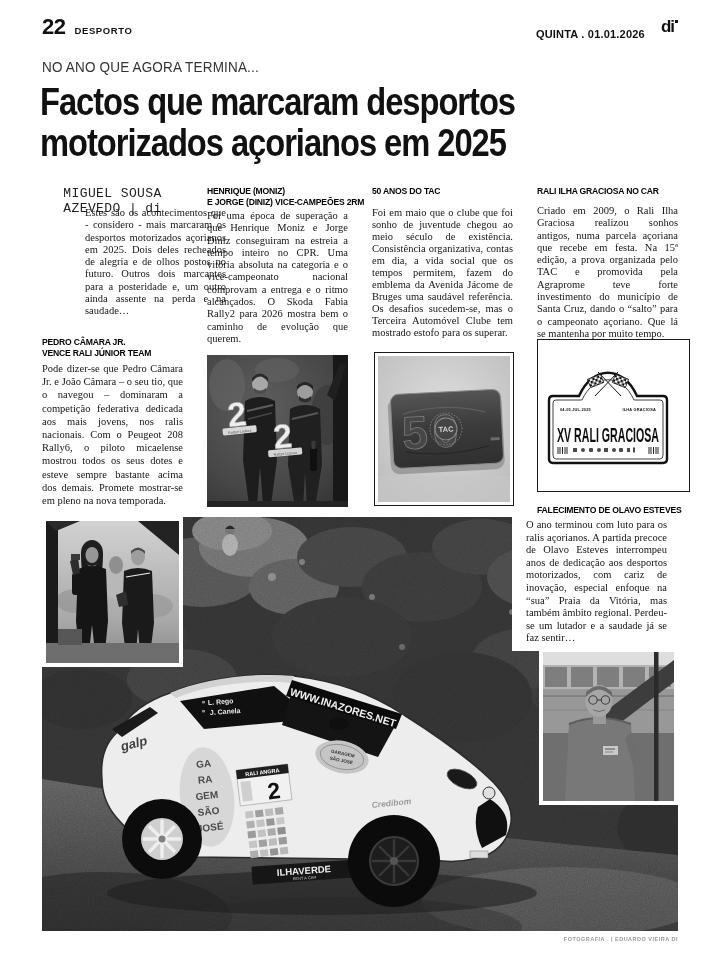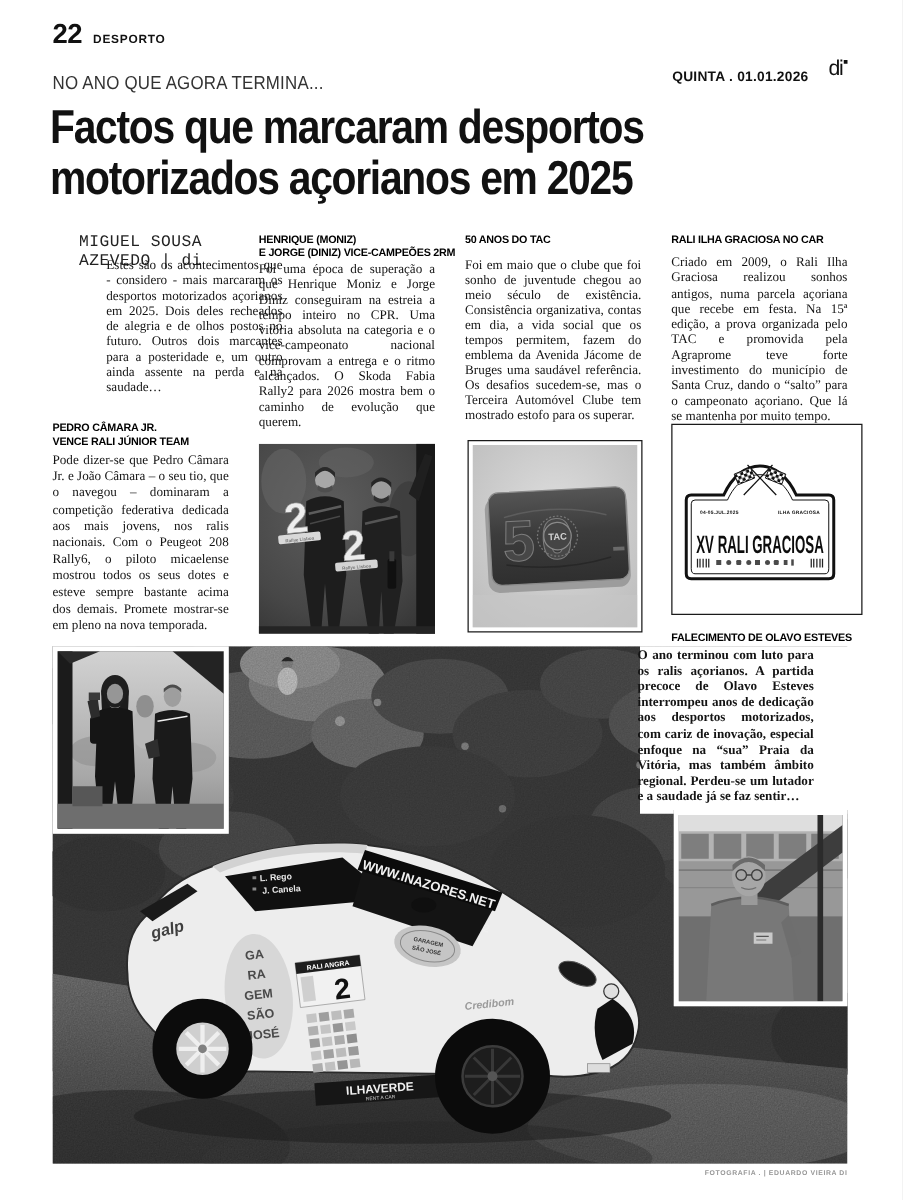--- a/index.html
+++ b/index.html
@@ -3,21 +3,21 @@
 <meta charset="utf-8">
 <style>
   html,body{margin:0;padding:0;background:#e9e9e9;}
   .page{position:relative;width:722px;height:960px;background:#ffffff;margin:0 auto;overflow:hidden;
         font-family:"Liberation Sans",sans-serif;color:#111;}
   .abs{position:absolute;}
   
   .pagenum{font-size:22px;font-weight:bold;letter-spacing:-0.5px;}
   .section{font-size:9.5px;font-weight:bold;letter-spacing:0.6px;}
   .edition{font-size:11px;font-weight:bold;letter-spacing:0.2px;}
-  .dilogo{font-size:17px;font-weight:normal;letter-spacing:-1px;position:relative;top:-3px;margin-top:28px;}
+  .dilogo{font-size:17px;font-weight:bold;letter-spacing:-1px;position:relative;top:-3px;}
   .dilogo:after{content:"";display:inline-block;width:3px;height:3px;background:#111;margin-left:1px;margin-bottom:9px;}
   
   .kicker{font-size:15px;font-weight:400;color:#333;letter-spacing:0.2px;transform:scaleX(0.9);transform-origin:0 0;white-space:nowrap;}
   .headline{font-size:38px;line-height:41px;font-weight:bold;letter-spacing:-1.2px;transform:scaleX(0.86);transform-origin:0 0;white-space:nowrap;}
   .byline{font-family:Liberation Mono, monospace;font-size:13px;letter-spacing:0.4px;color:#222;text-align:center;}
   
   .col{width:141px;}
   .body{font-family:"Liberation Serif",serif;font-size:10.5px;line-height:12.3px;text-align:justify;color:#141414;}
   .lh130{line-height:13.2px;}
   .lh120{line-height:12.0px;}
@@ -397,21 +397,21 @@
           </g>
           <circle cx="352" cy="344" r="4" fill="#555"></circle>
         </g>
       </g>
     </svg>
   </div>
 
   <div class="abs z3" style="left:512px;top:517px;width:168px;height:134px;background:#ffffff;"></div>
 
   <div class="abs subhead z4" style="left:537px;top:505px;">FALECIMENTO DE OLAVO ESTEVES</div>
-  <div class="abs col body lh126 z4" style="left:510px;top:519px;font-weight:bold;">O ano terminou com luto para os ralis açorianos. A partida precoce de Olavo Esteves interrompeu anos de dedicação aos desportos motorizados, com cariz de inovação, especial enfoque na “sua” Praia da Vitória, mas também âmbito regional. Perdeu-se um lutador e a saudade já se faz sentir…</div>
+  <div class="abs col body lh126 z4" style="left:526px;top:519px;">O ano terminou com luto para os ralis açorianos. A partida precoce de Olavo Esteves interrompeu anos de dedicação aos desportos motorizados, com cariz de inovação, especial enfoque na “sua” Praia da Vitória, mas também âmbito regional. Perdeu-se um lutador e a saudade já se faz sentir…</div>
 
   <div class="abs whiteframe z5" style="left:539px;top:648px;width:139px;height:157px;">
     <svg width="131" height="149" viewBox="0 0 131 149">
       <rect width="131" height="149" fill="#b3b3b3"></rect>
       <rect x="0" y="0" width="131" height="13" fill="#dedede"></rect>
       <g fill="#7e7e7e">
         <rect x="2" y="15" width="22" height="20"></rect>
           <rect x="28" y="15" width="22" height="20"></rect>
         <rect x="54" y="15" width="22" height="20"></rect>
           <rect x="80" y="15" width="22" height="20"></rect>

